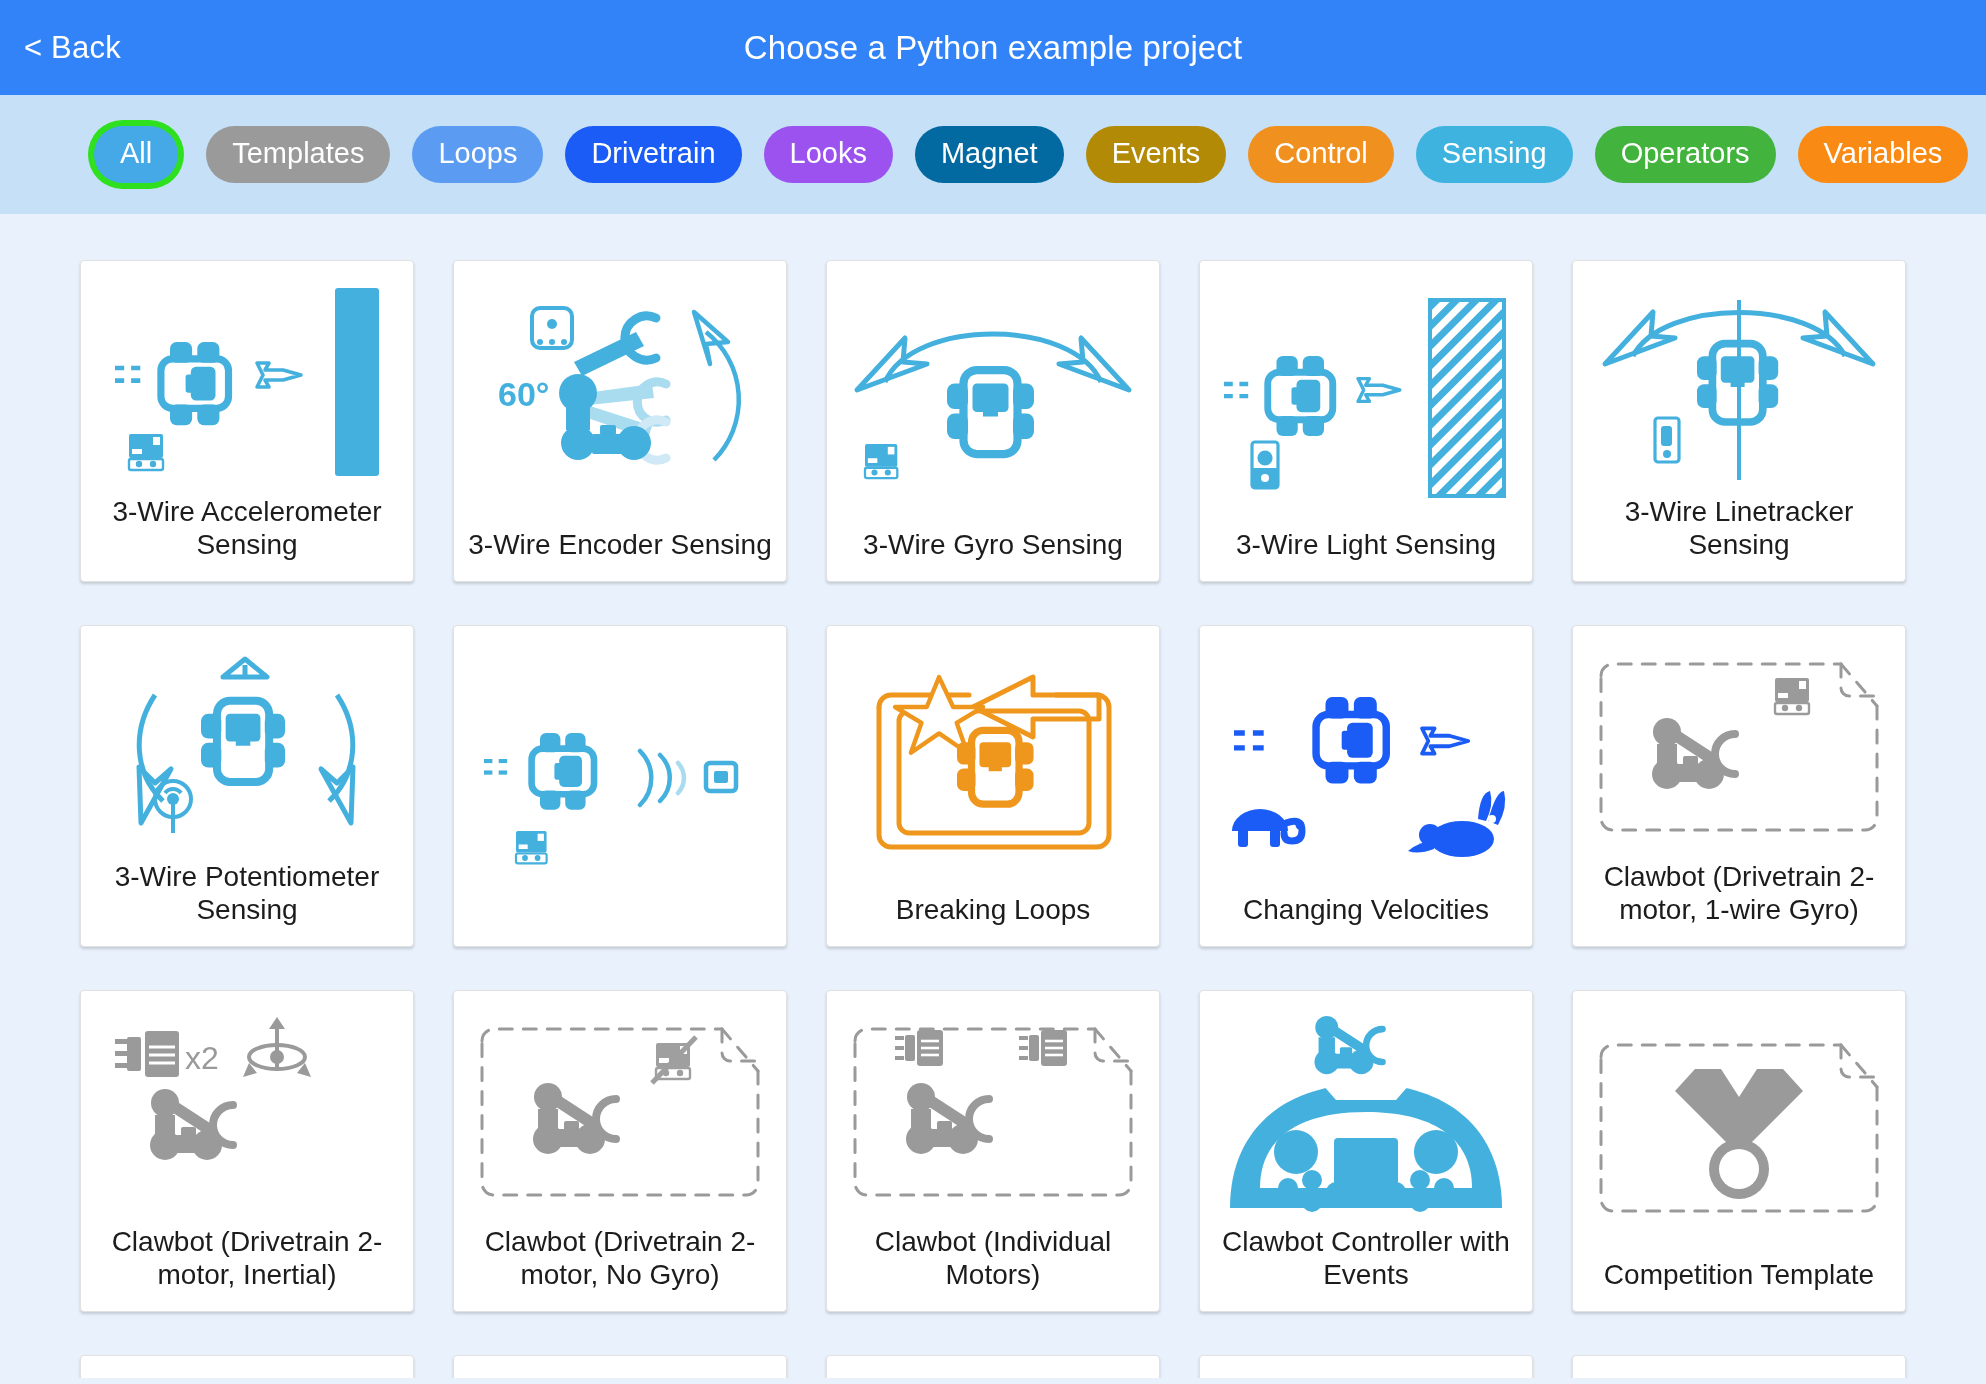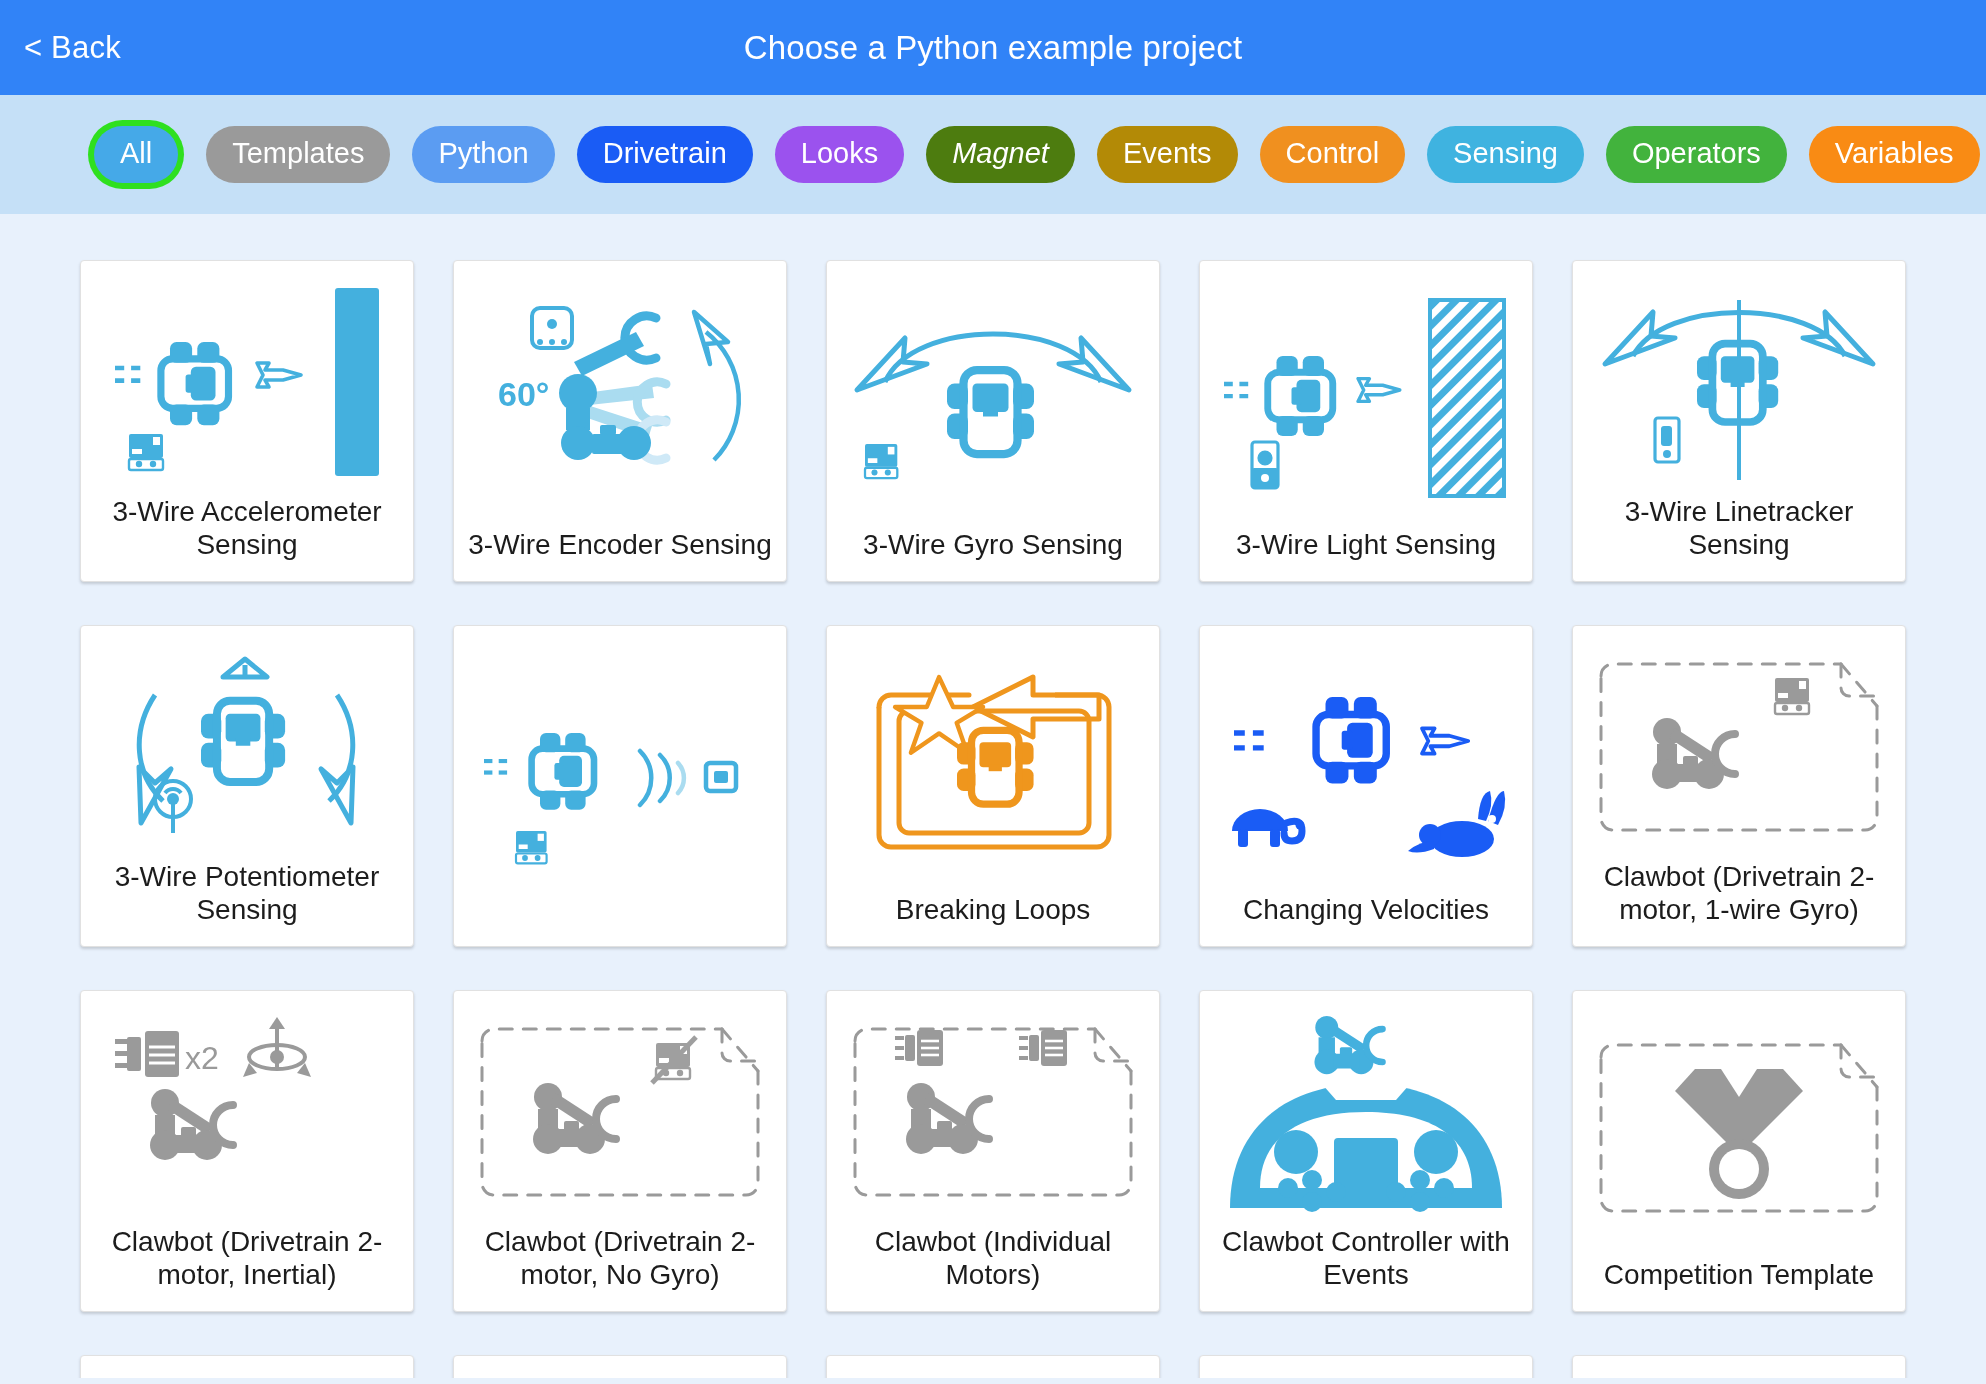--- a/index.html
+++ b/index.html
@@ -117,24 +117,24 @@
 <body>
 
 <div id="header">
   <div id="back-btn">&lt; Back</div>
   <div id="header-title">Choose a Python example project</div>
 </div>
 
 <div id="filterbar">
     <div class="pill selected" style="background: rgb(69, 169, 232); box-shadow: rgb(47, 224, 31) 0px 0px 0px 6px;">All</div>
     <div class="pill" style="background: rgb(154, 154, 154);">Templates</div>
-    <div class="pill" style="background: rgb(91, 156, 242);">Python</div>
+    <div class="pill" style="background: rgb(91, 156, 242);">Loops</div>
     <div class="pill" style="background: rgb(26, 92, 245);">Drivetrain</div>
     <div class="pill" style="background: rgb(155, 82, 238);">Looks</div>
-    <div class="pill" style="background: #4d7c0f; font-style: italic;">Magnet</div>
+    <div class="pill" style="background: #0369a1;">Magnet</div>
     <div class="pill" style="background: rgb(179, 138, 6);">Events</div>
     <div class="pill" style="background: rgb(240, 144, 31);">Control</div>
     <div class="pill" style="background: rgb(63, 179, 224);">Sensing</div>
     <div class="pill" style="background: rgb(66, 179, 61);">Operators</div>
     <div class="pill" style="background: rgb(249, 139, 20);">Variables</div>
   </div>
 
 <div id="grid-scroll">
   <div id="grid">
       <div class="card">

